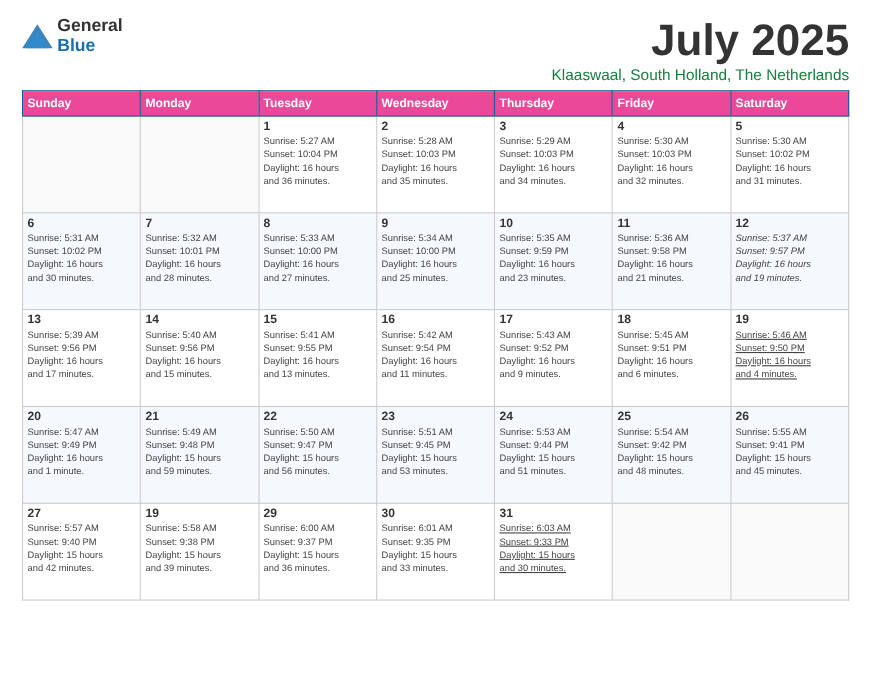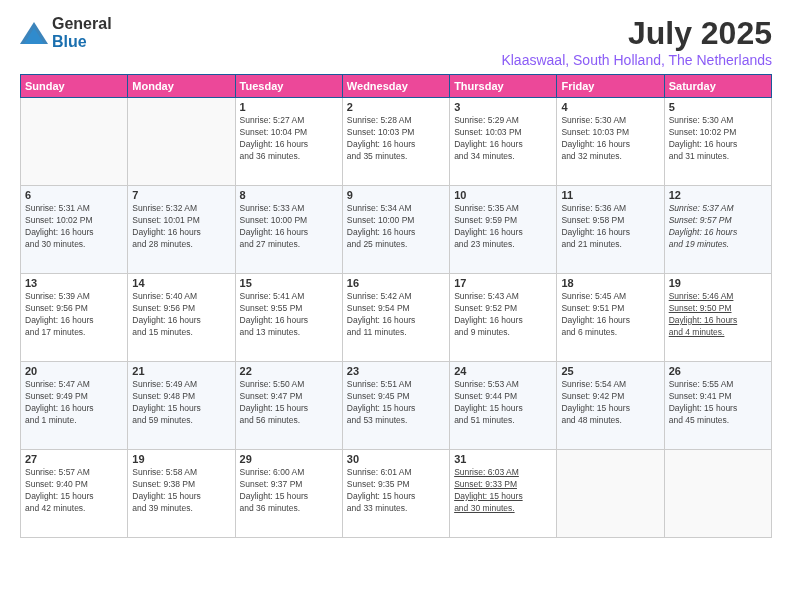--- a/index.html
+++ b/index.html
@@ -27,27 +27,27 @@
       gap: 4px;
     }
     .logo-icon {
       width: 28px;
       height: 22px;
     }
     .title-block {
       text-align: right;
     }
     .month-title {
-      font-size: 32px;
+      font-size: 40px;
       font-weight: bold;
       color: #333;
     }
     .subtitle {
       font-size: 14px;
-      color: #8b5cf6;
+      color: #15803d;
     }
     .calendar {
       width: 100%;
       border-collapse: collapse;
       table-layout: fixed;
     }
     .calendar th {
       background: #ec4899;
       color: #fff;
       font-size: 11px;

